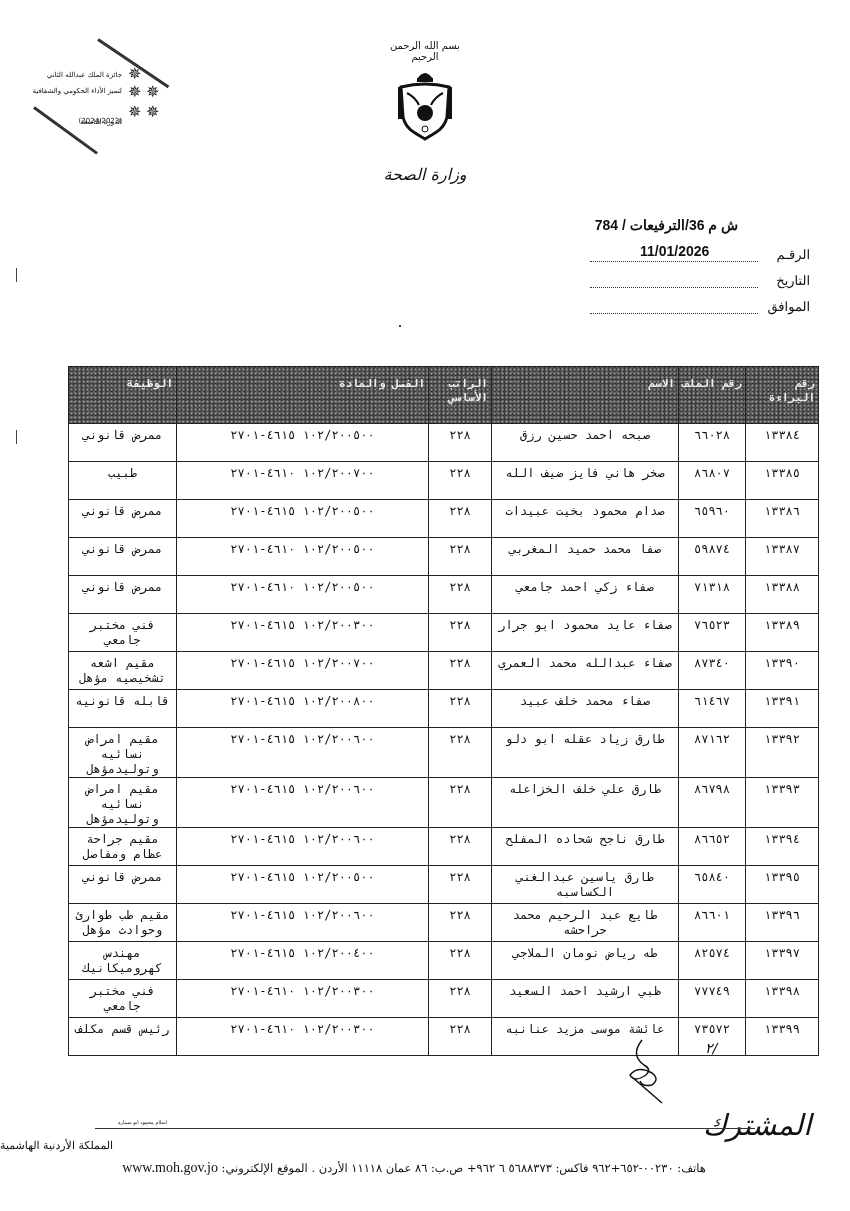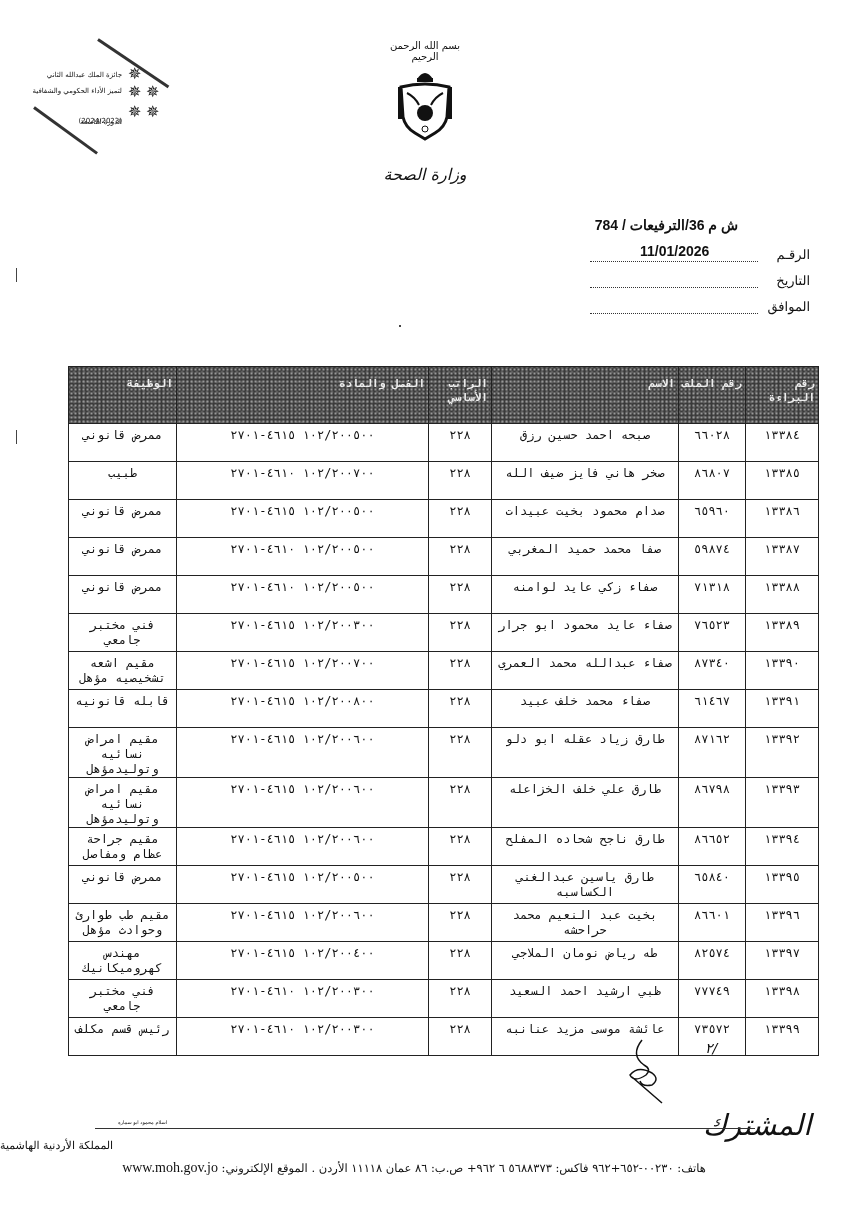--- a/index.html
+++ b/index.html
@@ -143,21 +143,21 @@
         <td class="num">١٣٣٨٧</td>
         <td class="num">٥٩٨٧٤</td>
         <td>صفا محمد حميد المغربي</td>
         <td class="num">٢٢٨</td>
         <td class="num">١٠٢/٢٠٠٥٠٠ ٤٦١٠-٢٧٠١</td>
         <td>ممرض قانوني</td>
       </tr>
       <tr>
         <td class="num">١٣٣٨٨</td>
         <td class="num">٧١٣١٨</td>
-        <td>صفاء زكي عايد لوامنه</td>
+        <td>صفاء زكي احمد جامعي</td>
         <td class="num">٢٢٨</td>
         <td class="num">١٠٢/٢٠٠٥٠٠ ٤٦١٠-٢٧٠١</td>
         <td>ممرض قانوني</td>
       </tr>
       <tr>
         <td class="num">١٣٣٨٩</td>
         <td class="num">٧٦٥٢٣</td>
         <td>صفاء عايد محمود ابو جرار</td>
         <td class="num">٢٢٨</td>
         <td class="num">١٠٢/٢٠٠٣٠٠ ٤٦١٥-٢٧٠١</td>
@@ -207,21 +207,21 @@
         <td class="num">١٣٣٩٥</td>
         <td class="num">٦٥٨٤٠</td>
         <td>طارق ياسين عبدالغني الكساسبه</td>
         <td class="num">٢٢٨</td>
         <td class="num">١٠٢/٢٠٠٥٠٠ ٤٦١٥-٢٧٠١</td>
         <td>ممرض قانوني</td>
       </tr>
       <tr>
         <td class="num">١٣٣٩٦</td>
         <td class="num">٨٦٦٠١</td>
-        <td>بخيت عبد النعيم محمد حراحشه</td>
+        <td>طايع عبد الرحيم محمد حراحشه</td>
         <td class="num">٢٢٨</td>
         <td class="num">١٠٢/٢٠٠٦٠٠ ٤٦١٥-٢٧٠١</td>
         <td>مقيم طب طوارئ وحوادث مؤهل</td>
       </tr>
       <tr>
         <td class="num">١٣٣٩٧</td>
         <td class="num">٨٢٥٧٤</td>
         <td>طه رياض نومان الملاجي</td>
         <td class="num">٢٢٨</td>
         <td class="num">١٠٢/٢٠٠٤٠٠ ٤٦١٥-٢٧٠١</td>

